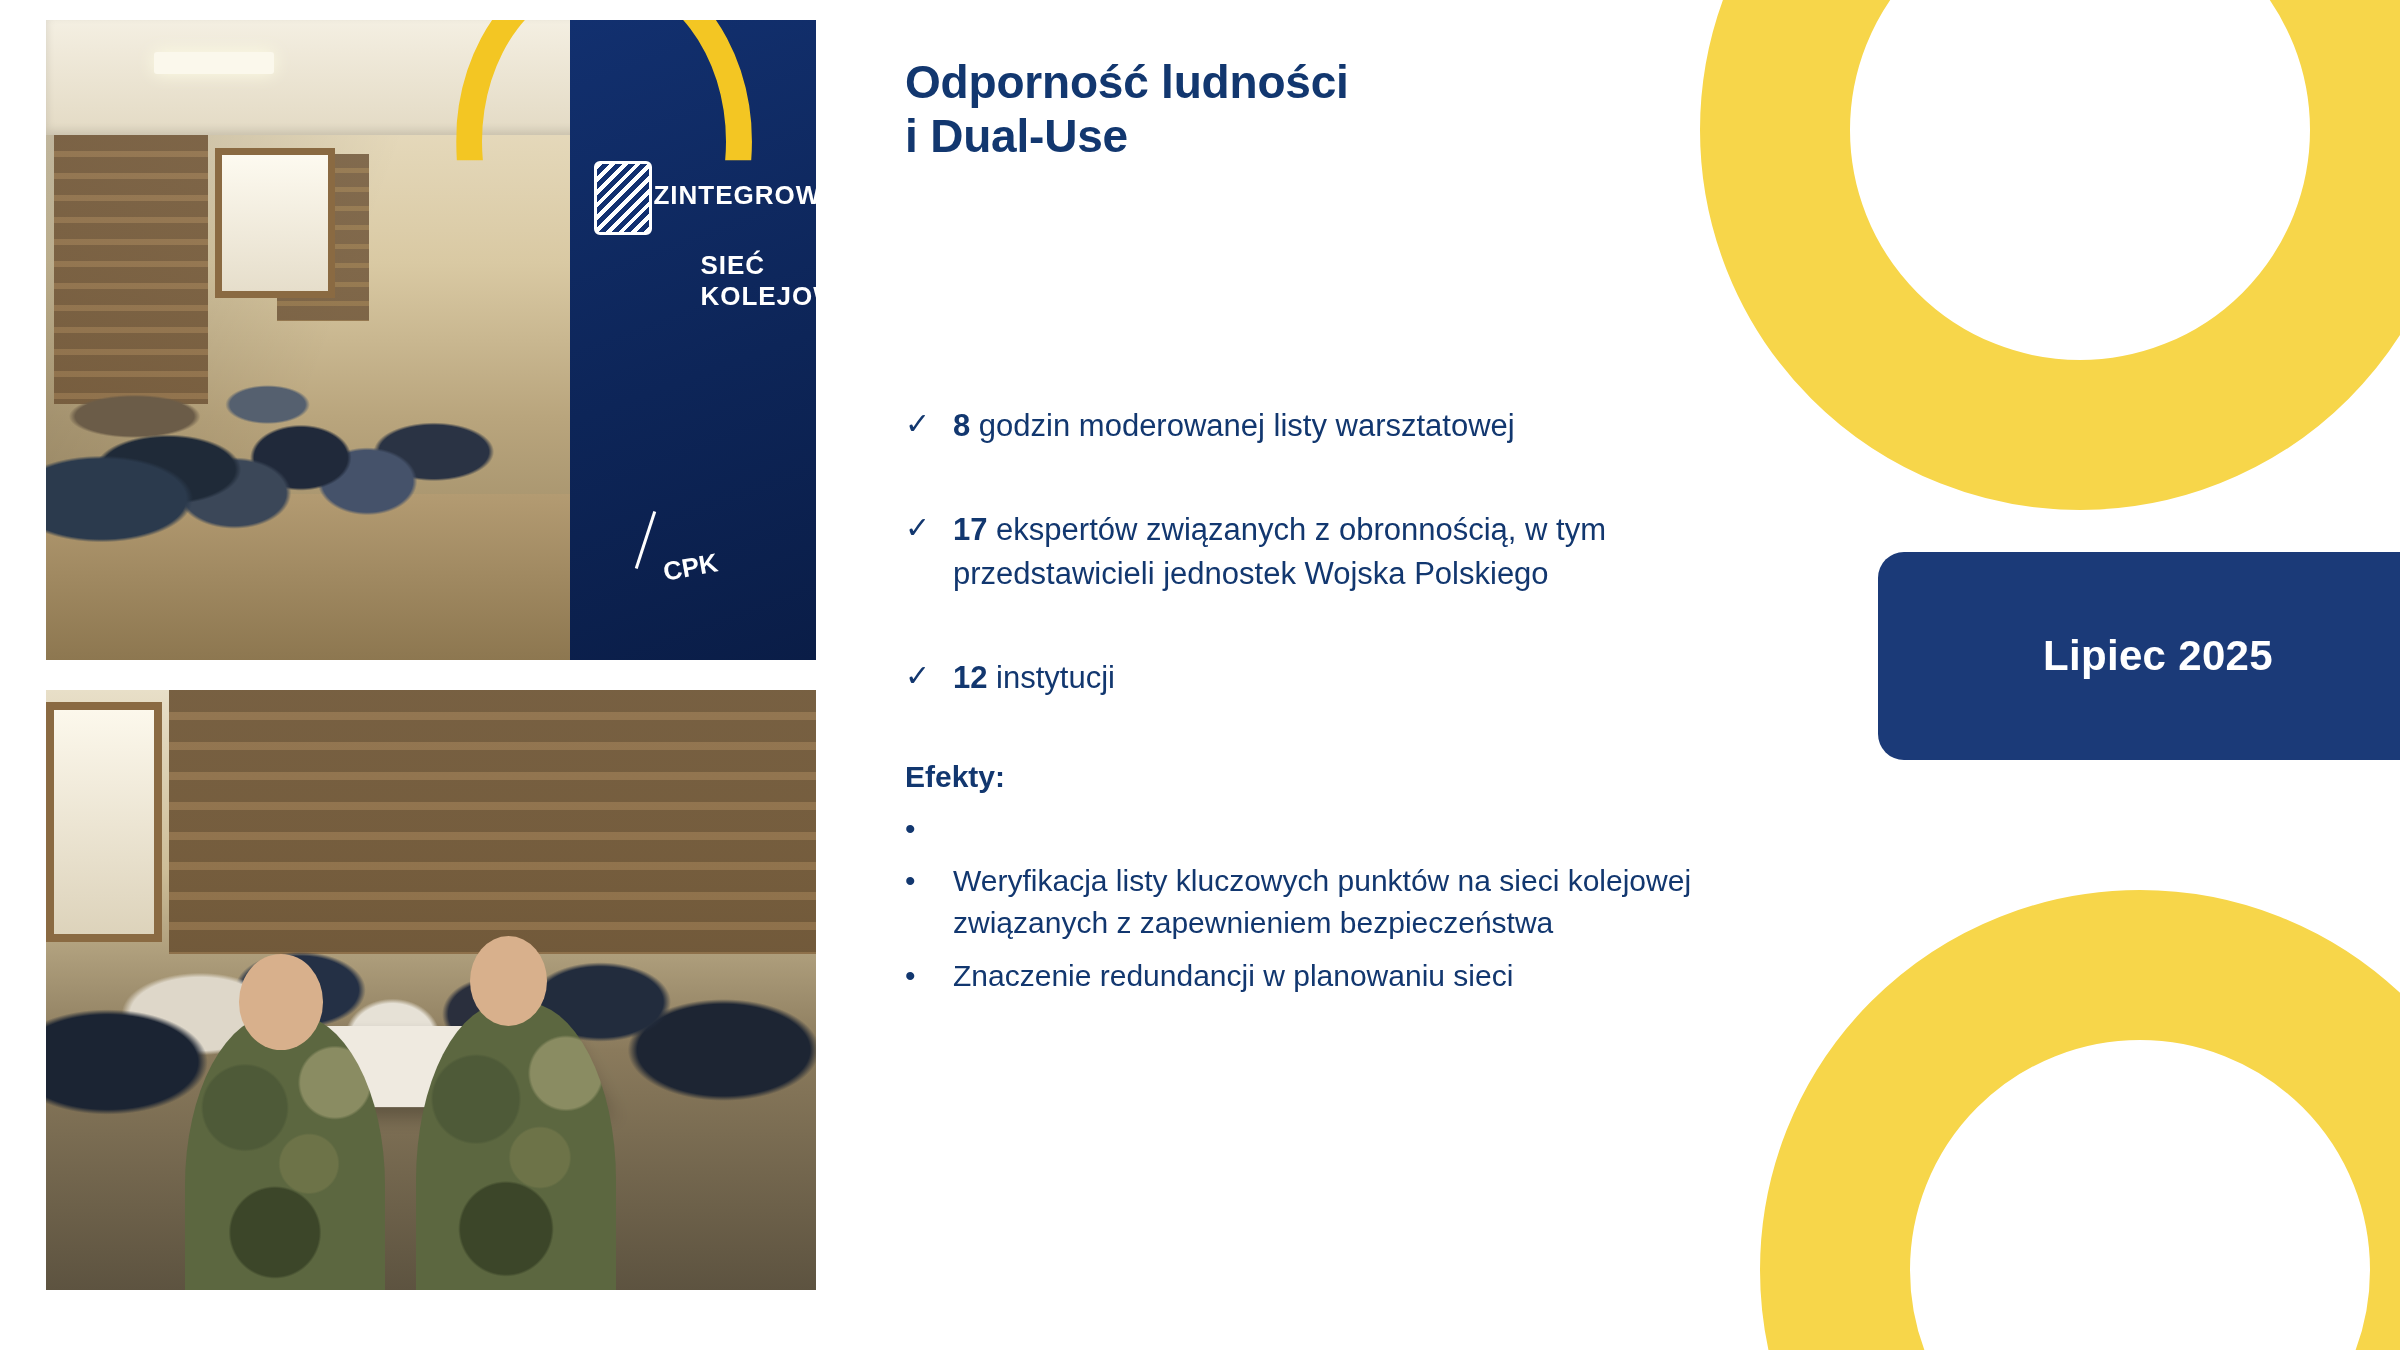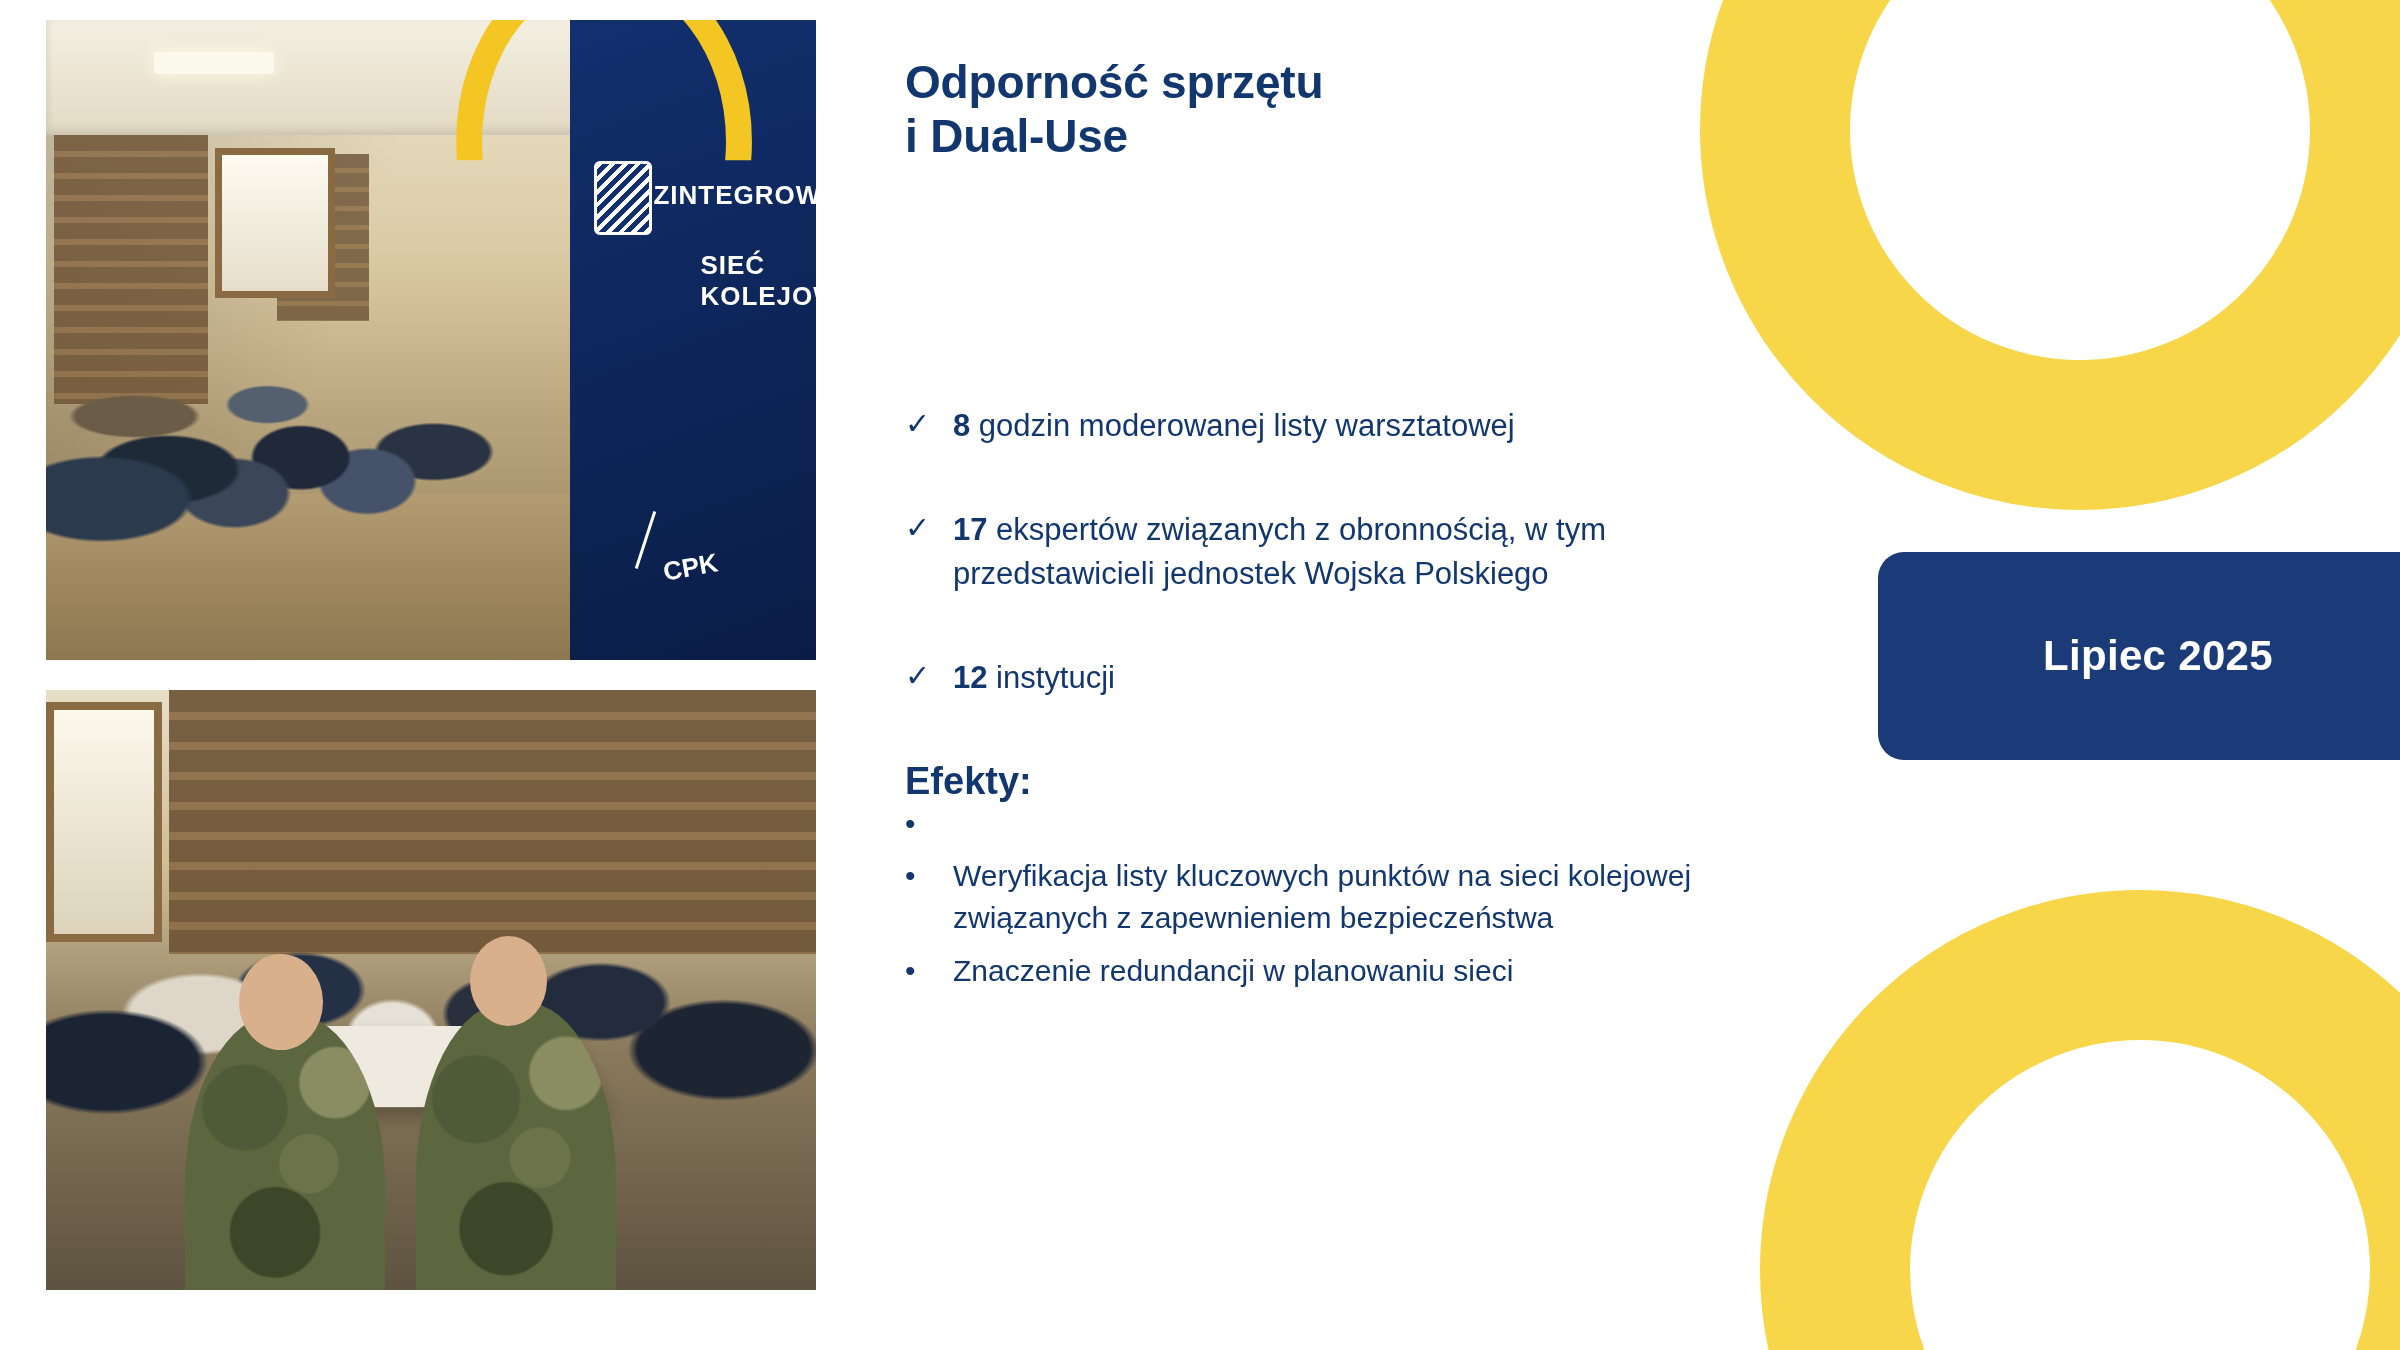--- a/index.html
+++ b/index.html
@@ -283,22 +283,23 @@
     color: #12376f;
     font-size: 31px;
     line-height: 1.42;
     max-width: 860px;
   }
   .check-text b { font-weight: 700; }
 
   .efekty-head {
     color: #12376f;
     font-weight: 700;
-    font-size: 38px;
+    font-size: 30px;
     margin-top: 6px;
+    margin-bottom: 14px;
   }
   .bullets { margin: 0; padding: 0; list-style: none; }
   .bullet-row {
     display: flex;
     align-items: flex-start;
     margin-bottom: 10px;
   }
   .bullet-dot {
     color: #12376f;
     font-size: 30px;
@@ -372,21 +373,21 @@
       <div class="tabletop"></div>
       <div class="camo1"></div>
       <div class="camo2"></div>
       <div class="head1"></div>
       <div class="head2"></div>
     </div>
   </div>
 
   <div class="content">
 
-    <h1 class="title">Odporność sprzętu
+    <h1 class="title">Odporność ludności
 i Dual-Use</h1>
 
     <div class="checks">
 
       <div class="check-row">
         <span class="check-mark">✓</span>
         <span class="check-text"><b>8</b><span> godzin moderowanej listy warsztatowej</span></span>
       </div>
 
       <div class="check-row">

